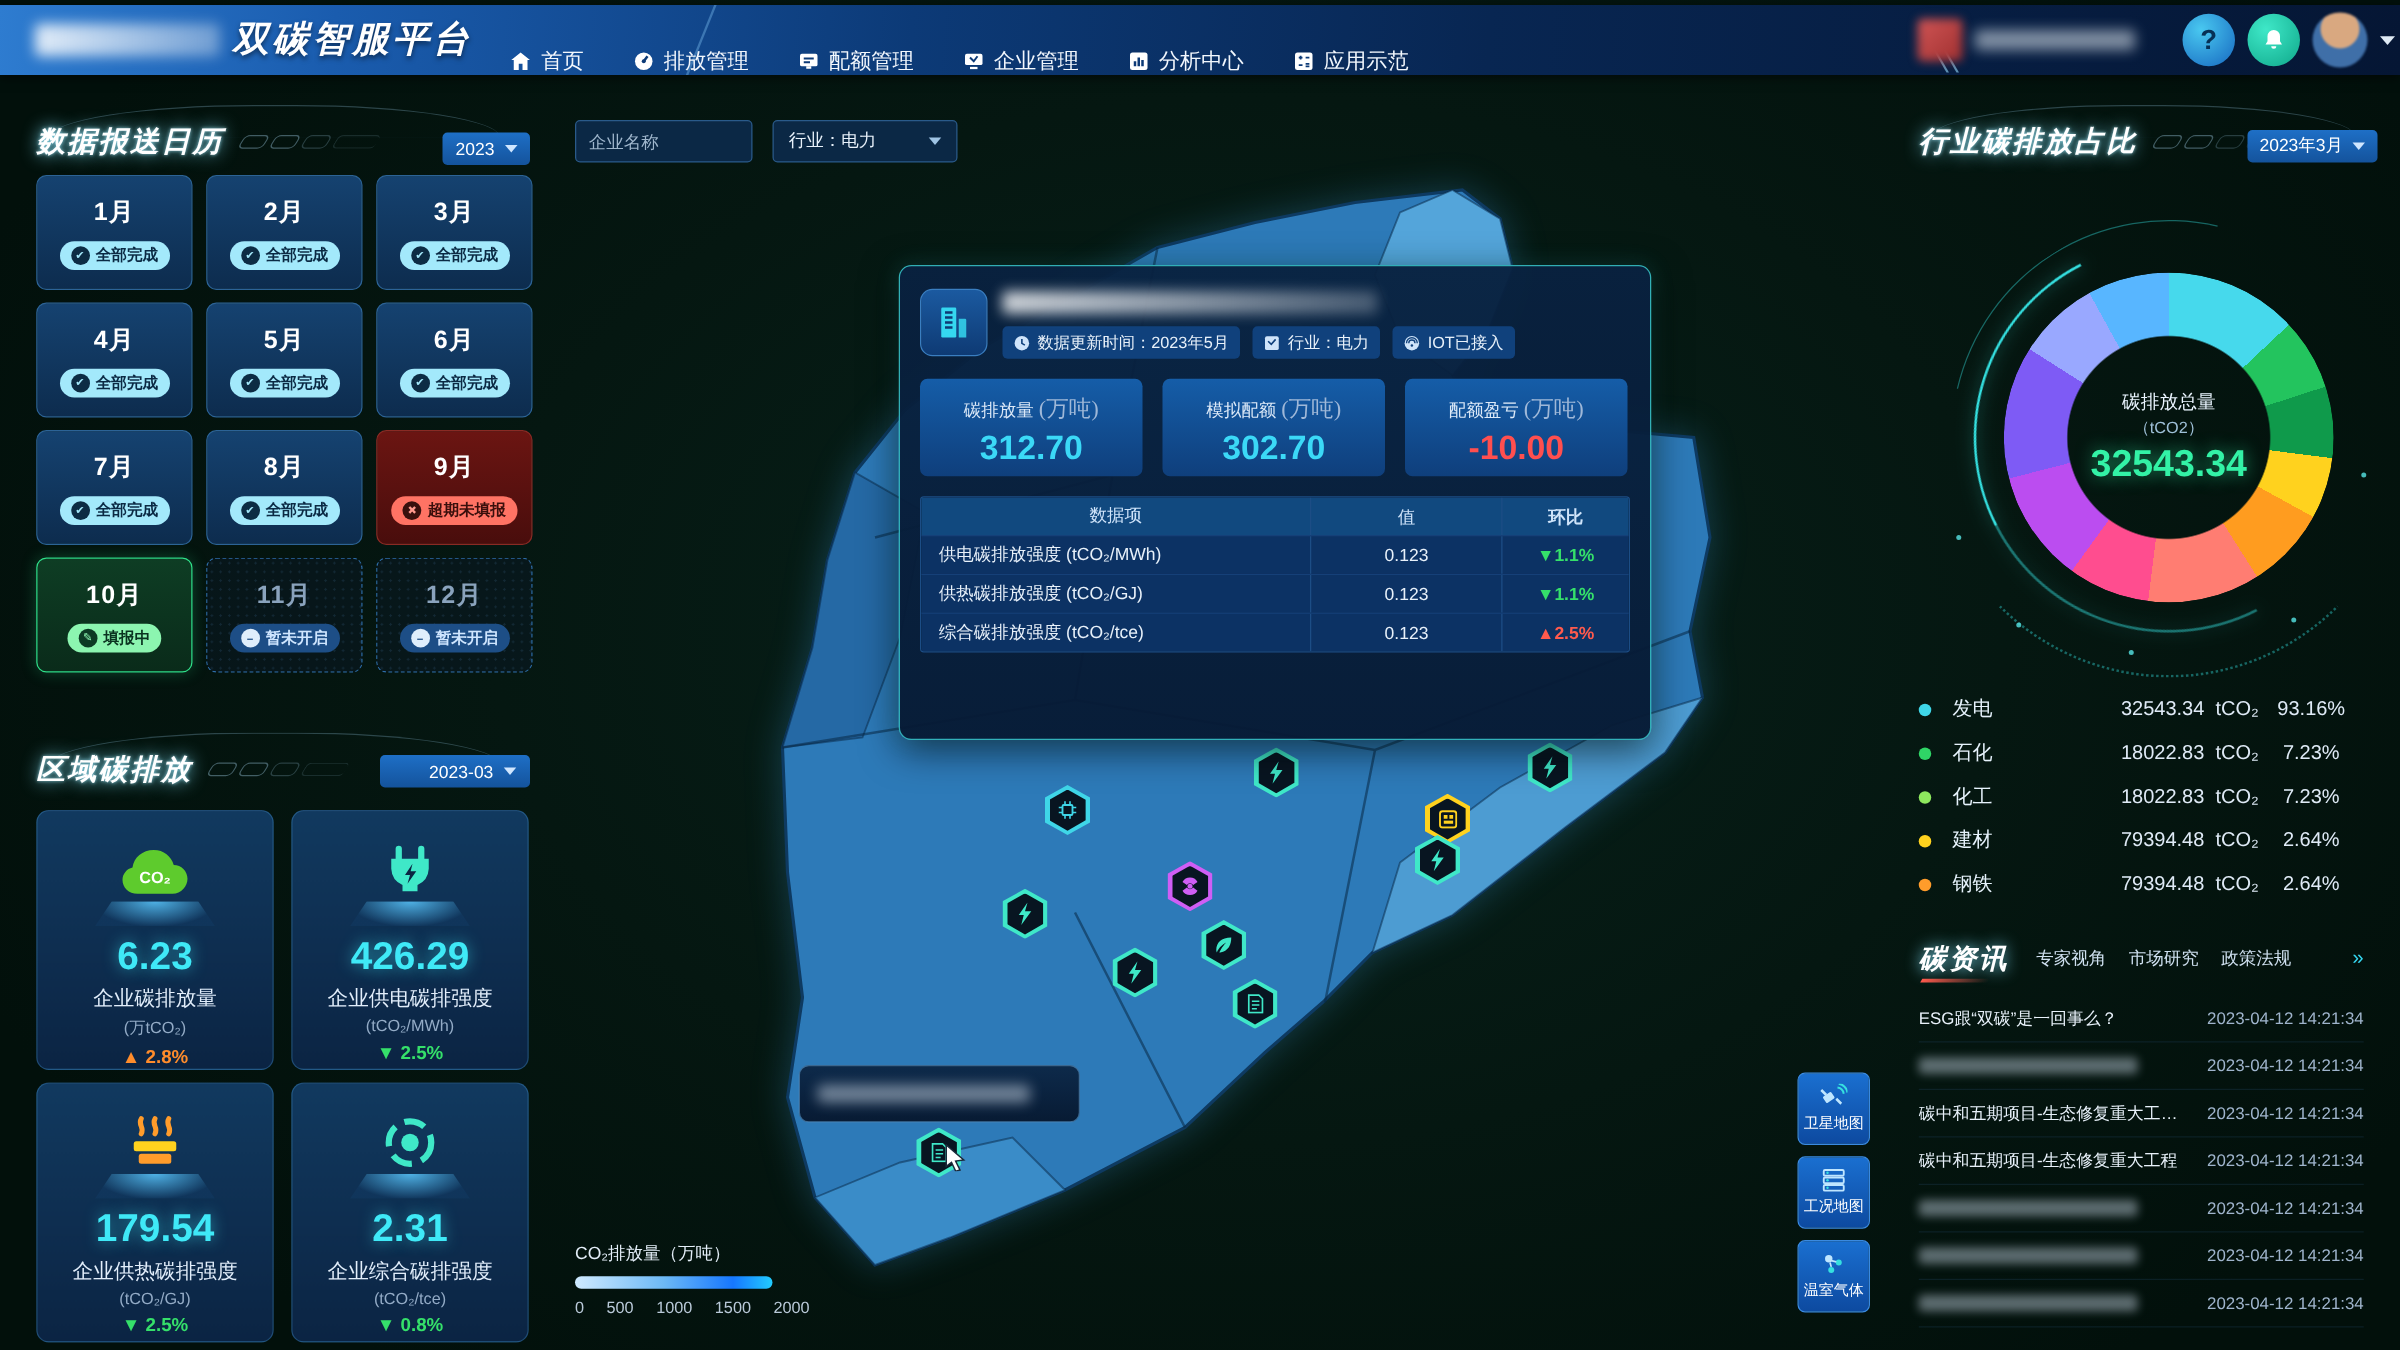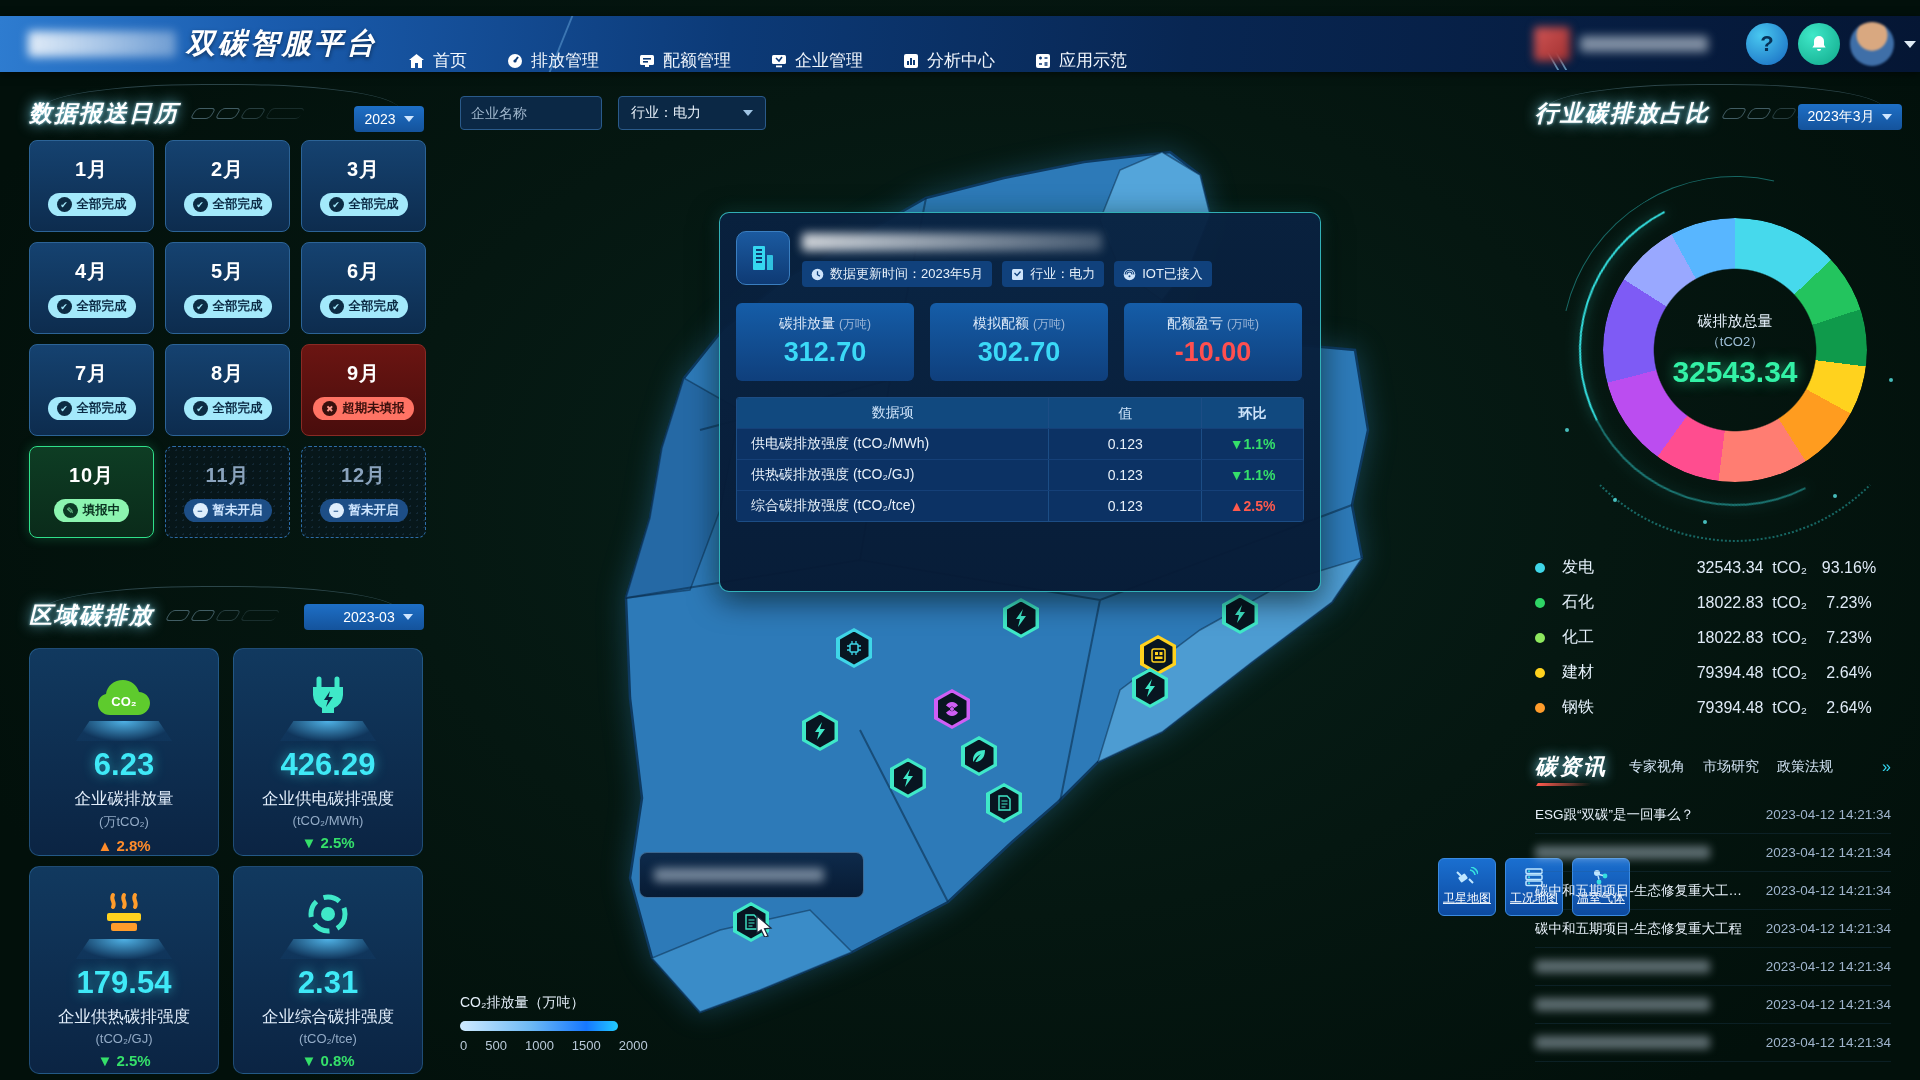--- a/index.html
+++ b/index.html
@@ -2,21 +2,21 @@
 <html><head>
 <meta charset="utf-8">
 <style>
   * { margin:0; padding:0; box-sizing:border-box; }
   html,body { width:1920px; height:1080px; overflow:hidden; background:#02100b;
     font-family:"Liberation Sans","DejaVu Sans",sans-serif; }
   #app { position:relative; width:1920px; height:1080px;
     background:radial-gradient(1100px 760px at 52% 46%, #07211a 0%, #051711 55%, #02100b 100%); color:#e8f1fa; }
 
   
-  .nav { position:absolute; left:0; top:16px; width:1920px; height:56px;
+  .nav { position:absolute; left:0; top:4px; width:1920px; height:56px;
     background:linear-gradient(95deg,#2e7cd0 0%,#1a5cae 14%,#0c3a77 38%,#082652 62%,#051634 100%);
     box-shadow:0 2px 8px rgba(0,0,0,.55); z-index:40; }
   .nav-slant { position:absolute; left:560px; top:0; width:46px; height:56px;
     transform:skewX(-22deg); border-left:2px solid rgba(140,210,255,.35); }
   .brand { position:absolute; left:28px; top:0; height:56px; display:flex; align-items:center; gap:10px; }
   .blur-block { background:linear-gradient(90deg,rgba(255,255,255,.85),rgba(255,255,255,.35));
     filter:blur(5px); border-radius:4px; }
   .brand .blur-block { width:148px; height:26px; }
   .brand-name { font-size:29px; font-weight:bold; font-style:italic; letter-spacing:3px; color:#fff;
     text-shadow:0 2px 4px rgba(0,0,0,.5); }
@@ -107,21 +107,21 @@
     display:flex; align-items:center; padding:0 14px; }
   .tooltip .blur-block { width:170px; height:14px; background:rgba(220,232,244,.5); }
   .cursor { position:absolute; left:755px; top:915px; }
 
   .clegend { position:absolute; left:460px; top:994px; }
   .clegend .cl-lab { font-size:14px; color:#e4eef8; }
   .cl-bar { width:158px; height:10px; border-radius:5px; margin-top:9px;
     background:linear-gradient(90deg,#cfeaff 0%,#6db9f5 45%,#1677ff 80%,#22ccff 100%); }
   .cl-ticks { display:flex; gap:18px; margin-top:7px; font-size:13px; color:#b9c9d8; }
 
-  .tools { position:absolute; left:1438px; top:858px; display:flex; gap:9px;text-decoration:underline; }
+  .tools { position:absolute; left:1438px; top:858px; display:flex; flex-direction:column; gap:9px; }
   .tool { width:58px; height:58px; border-radius:6px; background:linear-gradient(180deg,#1a6fd0,#0d4aa0);
     border:1px solid #3a8ae0; display:flex; flex-direction:column; align-items:center; justify-content:center;
     gap:3px; cursor:pointer; }
   .tool span { font-size:12px; color:#fff; }
 
   
   .popup { position:absolute; left:719px; top:212px; width:602px; height:380px; border-radius:10px;
     background:linear-gradient(180deg,rgba(9,34,64,.97),rgba(7,26,52,.97));
     border:1px solid rgba(64,224,224,.75); box-shadow:0 8px 30px rgba(0,0,0,.6),0 0 18px rgba(53,224,224,.18);
     padding:18px 16px 0; z-index:30; }
@@ -131,21 +131,21 @@
   .p-hr { flex:1; }
   .p-name { width:300px; height:18px; background:linear-gradient(90deg,rgba(255,255,255,.8),rgba(255,255,255,.25));
     filter:blur(5px); border-radius:3px; margin-top:2px; }
   .p-tags { display:flex; gap:10px; margin-top:10px; }
   .ptag { height:26px; background:#10417c; border-radius:4px; display:flex; align-items:center; gap:6px;
     padding:0 9px; font-size:13px; color:#e8f1fa; }
   .p-stats { display:flex; gap:16px; margin-top:16px; }
   .pstat { width:178px; height:78px; border-radius:6px; background:linear-gradient(180deg,#155da8,#0f3f7c);
     text-align:center; padding-top:12px; }
   .pstat .sl { font-size:14px; color:#dce9f8; }
-  .pstat .sl em { font-style:normal; font-size:12px; color:#9fb8d8; }
+  .pstat .sl em { font-style:normal; font-size:18px; color:#9fb8d8;font-family:Liberation Serif, serif; }
   .pstat .sv { font-size:27px; font-weight:bold; color:#3bd9f7; margin-top:4px; }
   .pstat .sv.neg { color:#ff4f4f; }
   .p-table { margin-top:16px; border:1px solid #1c4d85; border-radius:3px; overflow:hidden; }
   .prow { display:flex; height:31px; align-items:center; background:#0c3264; border-top:1px solid #154078; font-size:14px; }
   .prow.hd { background:#11497f; border-top:none; color:#cfe4fa; height:30px; }
   .pc1 { flex:0 0 55%; padding-left:14px; } .prow.hd .pc1 { text-align:center; padding-left:0; }
   .pc2 { flex:0 0 27%; text-align:center; border-left:1px solid #1c4d85; align-self:stretch; line-height:31px; }
   .pc3 { flex:1; text-align:center; border-left:1px solid #1c4d85; align-self:stretch; line-height:31px; font-weight:bold; }
   .p-link { text-align:center; margin-top:12px; font-size:16px; color:#35d7f0; cursor:pointer; }
 

